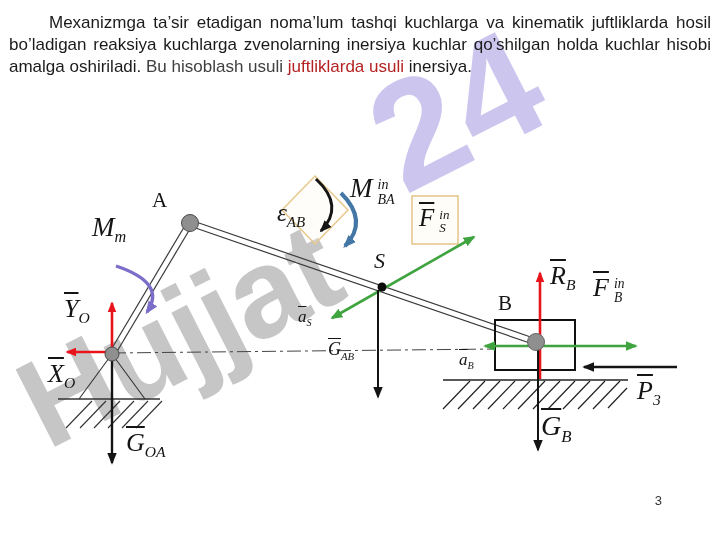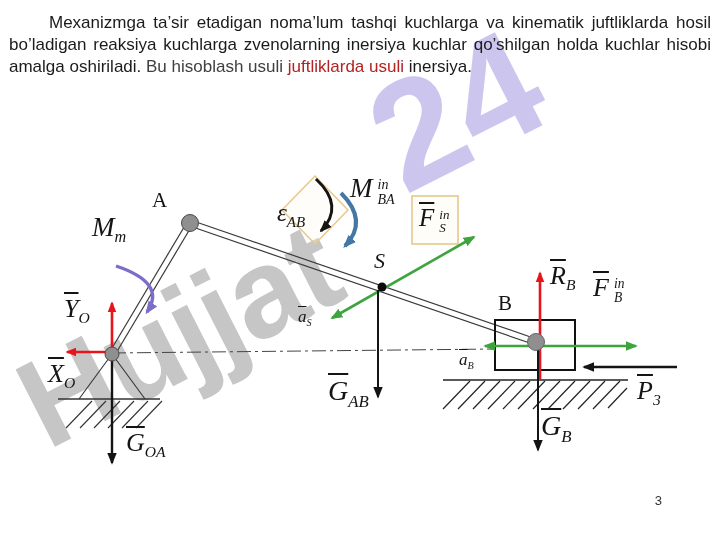--- a/index.html
+++ b/index.html
@@ -145,21 +145,21 @@
 
   <div class="mlabel" style="left:419px;top:205px;font-size:25px"><span class="ov">F</span><span class="stack">
         <span>in</span>
         <span>S</span>
       </span></div>
 
   <div class="mlabel" style="left:374px;top:250px;font-size:22px"><span>S</span></div>
 
   <div class="mlabel" style="left:298px;top:308px;font-size:17px"><span class="ov">a</span><sub>S</sub></div>
 
-  <div class="mlabel" style="left:328px;top:377px;font-size:28px"><span class="ov">G</span><sub>AB</sub></div>
+  <div class="mlabel" style="left:328px;top:340px;font-size:18px"><span class="ov">G</span><sub>AB</sub></div>
 
   <div class="mlabel roman" style="left:498px;top:293px;font-size:21px"><span>B</span></div>
 
   <div class="mlabel" style="left:550px;top:263px;font-size:26px"><span class="ov">R</span><sub>B</sub></div>
 
   <div class="mlabel" style="left:593px;top:275px;font-size:26px"><span class="ov">F</span><span class="stack">
         <span>in</span>
         <span>B</span>
       </span></div>
 

